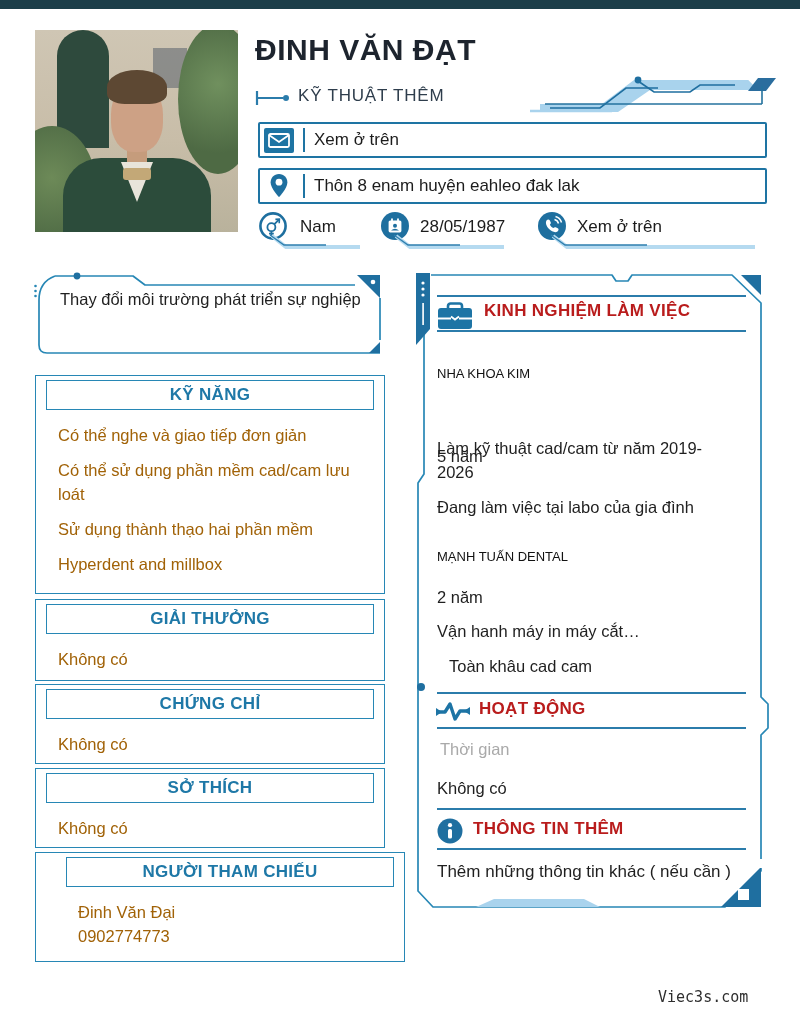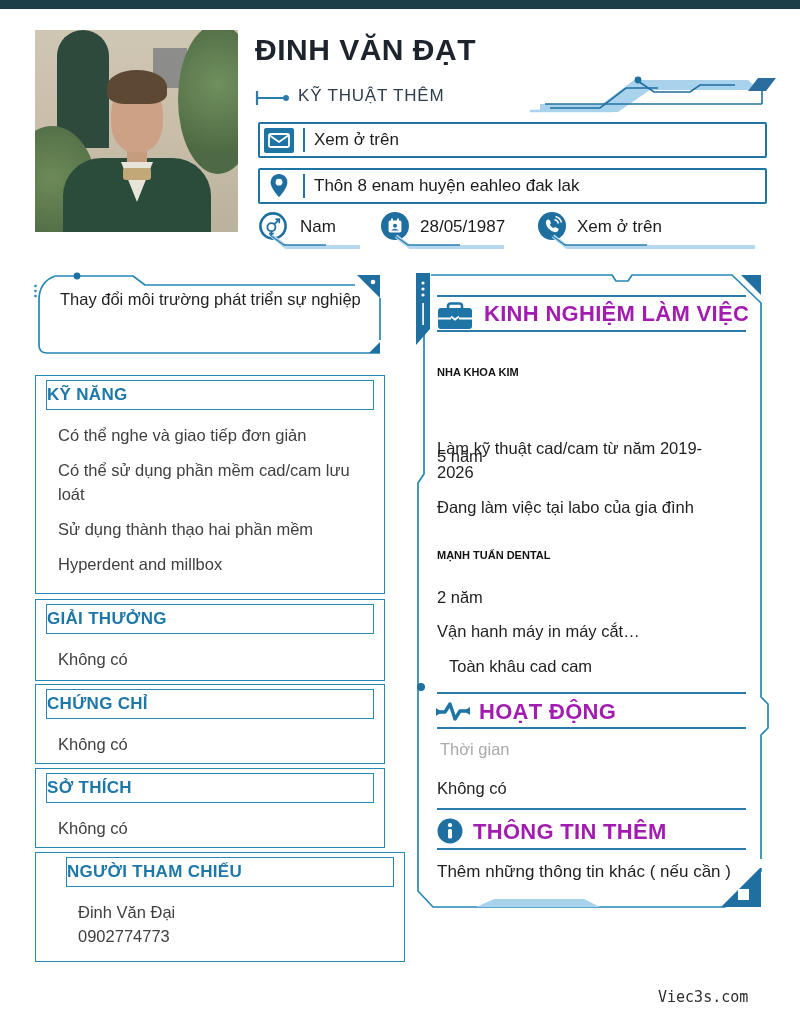--- a/index.html
+++ b/index.html
@@ -25,29 +25,29 @@
   .jobtitle{left:298px;top:86px;font-size:17px;color:#2e3d4c;letter-spacing:.8px;}
   
   .cbox{left:258px;width:505px;height:32px;border:2px solid #1e74a3;border-radius:2px;background:#fff;}
   .cicon{position:absolute;left:3px;top:3px;width:32px;height:26px;display:flex;align-items:center;justify-content:center;}
   .csep{position:absolute;left:43px;top:4px;width:2px;height:24px;background:#1e74a3;}
   .ctext{position:absolute;left:54px;top:6px;font-size:17px;color:#1c1c1c;}
   .ilabel{font-size:17px;color:#1c1c1c;}
   
   .lbox{left:35px;width:348px;border:1.6px solid #2787b5;background:#fff;}
   .lbox-title{margin:4px 10px 0;height:28px;line-height:28px;border:1.6px solid #2787b5;
-              font-size:17px;font-weight:bold;color:#1e78a7;letter-spacing:.3px;}
-  .lbox-body{padding:13px 22px 0;font-size:16.5px;line-height:24px;color:#404040;}
+              text-align:center;font-size:17px;font-weight:bold;color:#1e78a7;letter-spacing:.3px;}
+  .lbox-body{padding:13px 22px 0;font-size:16.5px;line-height:24px;color:#a16207;}
   .lbox-body .itm{margin-bottom:11px;}
   .objtext{left:60px;top:288px;width:301px;font-size:16.5px;line-height:22.5px;color:#1f1f1f;text-align:justify;}
   
   .pline{background:#2b7cab;height:1.6px;width:309px;left:437px;}
-  .phead{font-size:22px;font-weight:bold;color:#a21caf;letter-spacing:.3px;}
+  .phead{font-size:17px;font-weight:bold;color:#b91c1c;letter-spacing:.3px;}
   .ptext{font-size:16.5px;color:#1f1f1f;line-height:24px;}
-  .pbold{font-size:11px;font-weight:bold;color:#121212;}
+  .pbold{font-size:13px;font-weight:normal;color:#121212;}
   .pgray{font-size:16.5px;color:#a9a9a9;}
   .watermark{left:658px;top:988px;font-family:"DejaVu Sans Mono","Liberation Mono",monospace;font-size:15px;color:#2e2e2e;}
 </style>
 </head>
 <body>
 
 <div class="page">
 
   <div class="abs topbar"></div>
 

